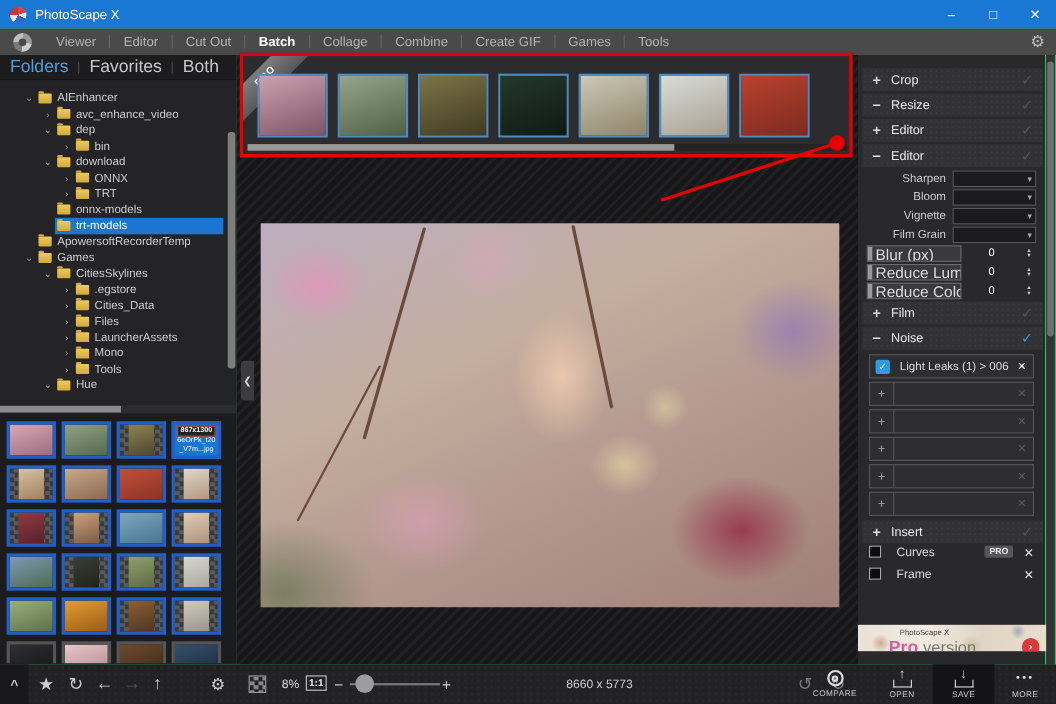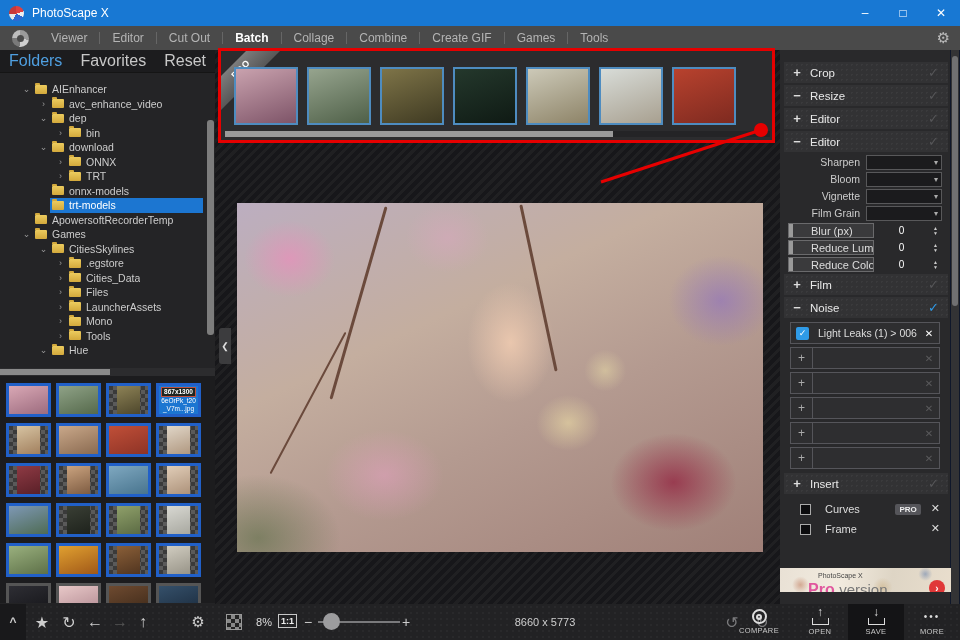--- a/index.html
+++ b/index.html
@@ -1,17 +1,17 @@
 <!DOCTYPE html>
 <html><head>
 <meta charset="utf-8">
 <style>
   html,body{margin:0;padding:0;background:#000;}
   *{box-sizing:border-box;font-family:"Liberation Sans",sans-serif;}
-  #app{position:relative;width:960px;height:640px;overflow:hidden;background:#0f172a;}
+  #app{position:relative;width:960px;height:640px;overflow:hidden;background:#22c55e;}
 
   
   .titlebar{position:absolute;left:0;top:0;width:960px;height:26px;background:#1878d3;display:flex;align-items:center;color:#fff;}
   .tb-logo{width:15px;height:15px;border-radius:50%;margin:0 8px 0 9px;
     background:conic-gradient(#e04040 0 20%,#f0f0f0 20% 33%,#3068d0 33% 58%,#e8e8e8 58% 74%,#c83838 74%);}
   .tb-title{font-size:12px;}
   .tb-btns{margin-left:auto;display:flex;height:100%;}
   .tb-btn{width:38px;height:100%;display:flex;align-items:center;justify-content:center;font-size:12px;color:#fff;}
 
   
@@ -102,32 +102,32 @@
   .reset-btn{background:#1d1d1f;border:1px solid #0c0c0c;box-shadow:0 0 0 1px #3e3e40 inset;color:#eee;font-size:11px;padding:3px 8px;}
   .toggle{margin-left:auto;width:27px;height:13px;border-radius:7px;background:#1f77b8;position:relative;}
   .toggle::after{content:"";position:absolute;right:-1px;top:-2px;width:17px;height:17px;border-radius:50%;background:#3fa0e8;}
   .drow{display:flex;align-items:center;margin:0 8px 1px 8px;height:16px;}
   .dlabel{flex:1;text-align:right;color:#ccc;font-size:10.5px;padding-right:6px;}
   .dselect{width:76px;height:15px;background:#1b1b1d;border:1px solid #58585a;display:flex;align-items:center;justify-content:flex-end;}
   .caret{color:#aaa;font-size:8px;margin-right:3px;}
   .srow{display:flex;align-items:center;margin:2px 8px 2px 8px;height:15px;}
   .sbox{width:86px;height:15px;background:#3a3a3c;border:1px solid #6a6a6c;position:relative;display:flex;align-items:center;overflow:hidden;}
   .sbox::before{content:"";position:absolute;left:0;top:0;width:4px;height:100%;background:#9a9a9a;}
-  .sbl{color:#ddd;font-size:11px;padding-left:22px;white-space:nowrap;}
+  .sbl{color:#ddd;font-size:14px;padding-left:7px;white-space:nowrap;}
   .sval{flex:1;color:#fff;font-size:10px;text-align:center;}
   .spin{width:13px;display:flex;flex-direction:column;align-items:center;line-height:5px;}
   .spin span{color:#ccc;font-size:5px;}
   .lightrows{margin:4px 10px 4px 10px;}
   .lrow{height:22px;border:1px solid #55555a;margin-bottom:3px;display:flex;align-items:center;background:#2e2e30;}
   .lplus{width:22px;height:100%;border-right:1px solid #55555a;display:flex;align-items:center;justify-content:center;color:#aaa;font-size:12px;}
   .lcheck{width:13px;height:13px;background:#2f9be8;border-radius:2px;color:#fff;font-size:9px;display:flex;align-items:center;justify-content:center;margin:0 5px;}
   .llabel{flex:1;color:#ddd;font-size:10.5px;padding-left:4px;white-space:nowrap;overflow:hidden;}
   .lx{width:20px;text-align:center;color:#fff;font-size:10px;}
   .lx.dim{color:#5a5a5c;}
-  .item-row{height:19px;display:flex;align-items:flex-end;margin:1px 10px 1px 20px;}
+  .item-row{height:19px;display:flex;align-items:flex-start;margin:1px 10px 1px 10px;}
   .ichk{width:11px;height:11px;border:1.5px solid #aaa;background:#0c0c0e;margin-right:14px;}
   .ilabel{color:#ddd;font-size:11px;}
   .ibadge{margin-left:auto;background:#55555a;color:#eee;font-size:8px;font-weight:700;border-radius:2px;padding:1px 4px;}
   .ix{margin-left:10px;color:#ddd;font-size:11px;}
   .item-row.noprobadge .ix{margin-left:auto;}
   .rp-scroll{position:absolute;left:951px;top:50px;width:8px;height:554px;background:#333335;}
   .rp-thumb{position:absolute;left:1px;top:6px;width:6px;height:250px;background:#707072;border-radius:3px;}
 
   
   .ad{position:absolute;left:780px;top:568px;width:171px;height:24px;z-index:6;overflow:hidden;
@@ -215,21 +215,21 @@
       </div>
     <div class="mb-gear">⚙</div>
   </div>
 
   <div class="left-panel">
     <div class="lp-tabs" id="lp-tabs">
         <span class="lp-tab on">Folders</span>
         <span class="lp-tdiv"></span>
         <span class="lp-tab">Favorites</span>
         <span class="lp-tdiv"></span>
-        <span class="lp-tab">Reset</span>
+        <span class="lp-tab">Both</span>
       </div>
     <div class="tree" id="tree">
       <div class="tree-vscroll"></div>
     <div class="trow" style="padding-left: 20px;">
           <span class="tarrow">⌄</span>
           <span class="tbody">
             <span class="ficon"></span>
             <span class="tlabel">AIEnhancer</span>
           </span>
         </div>

